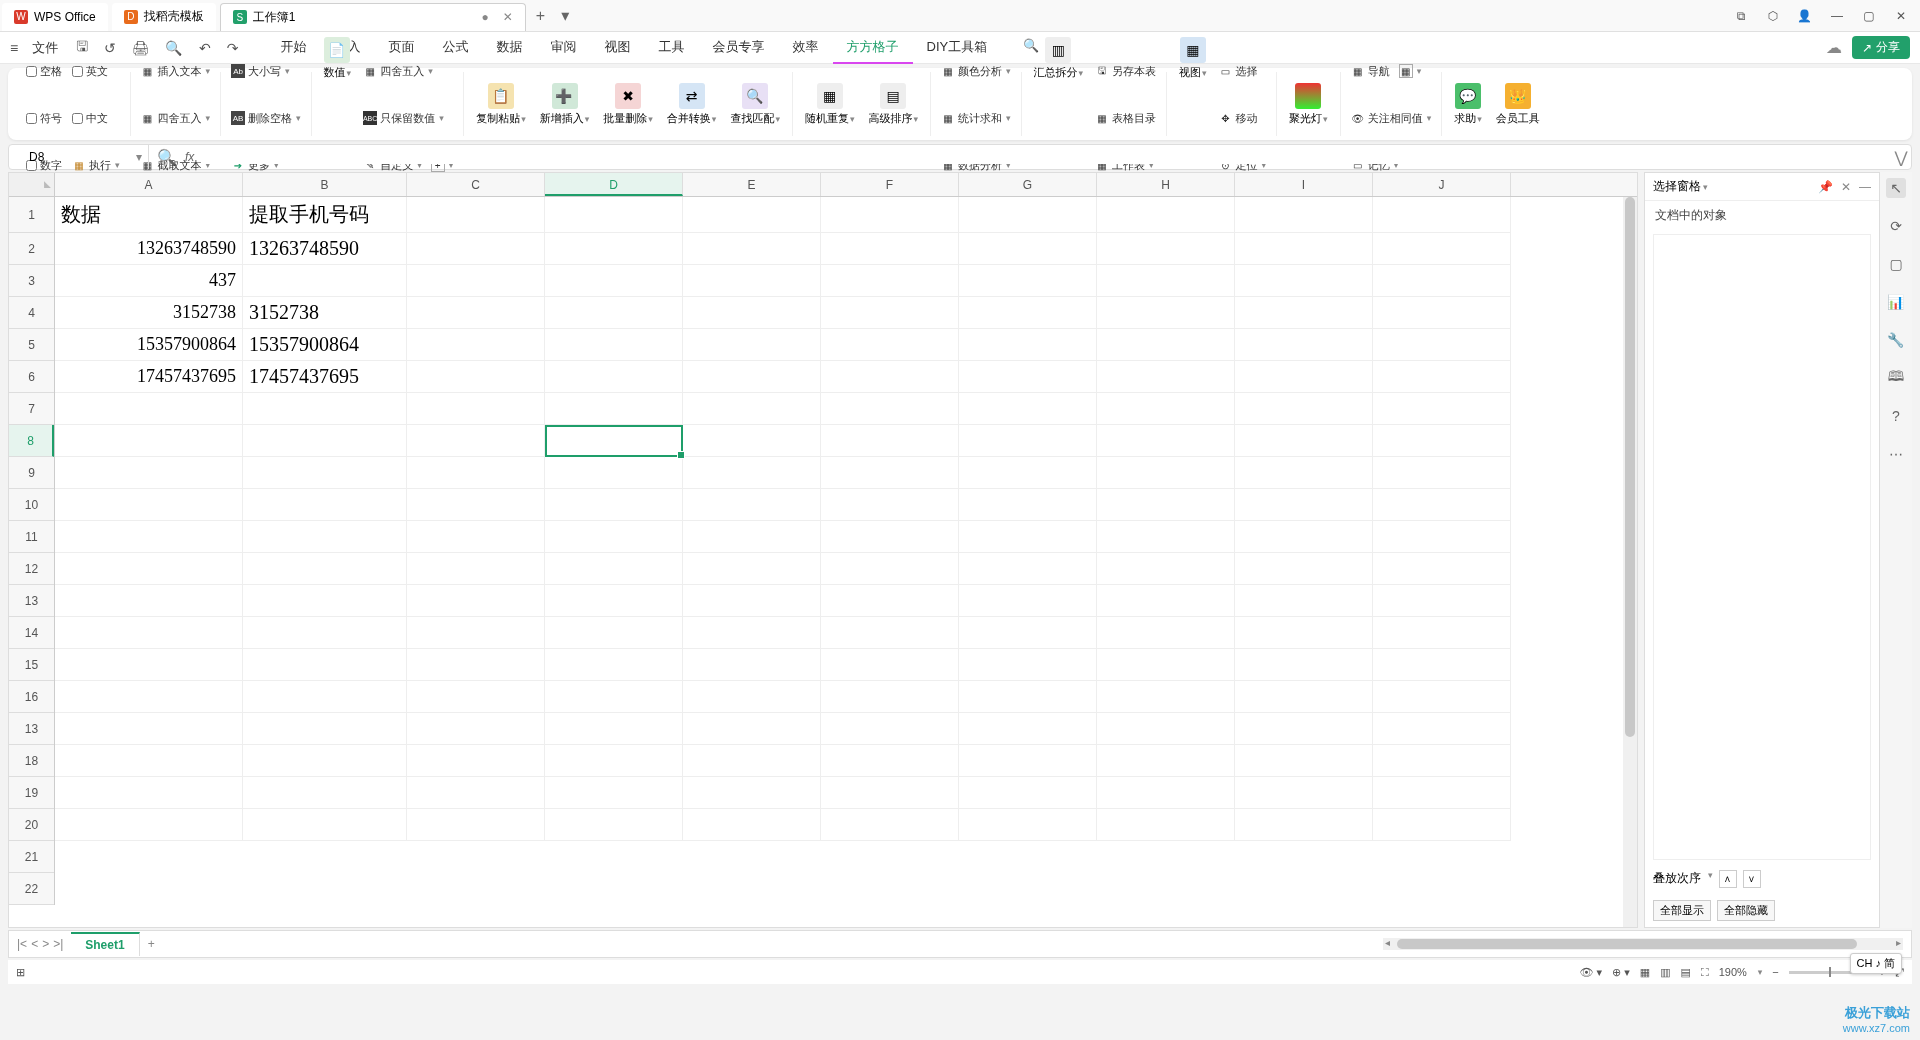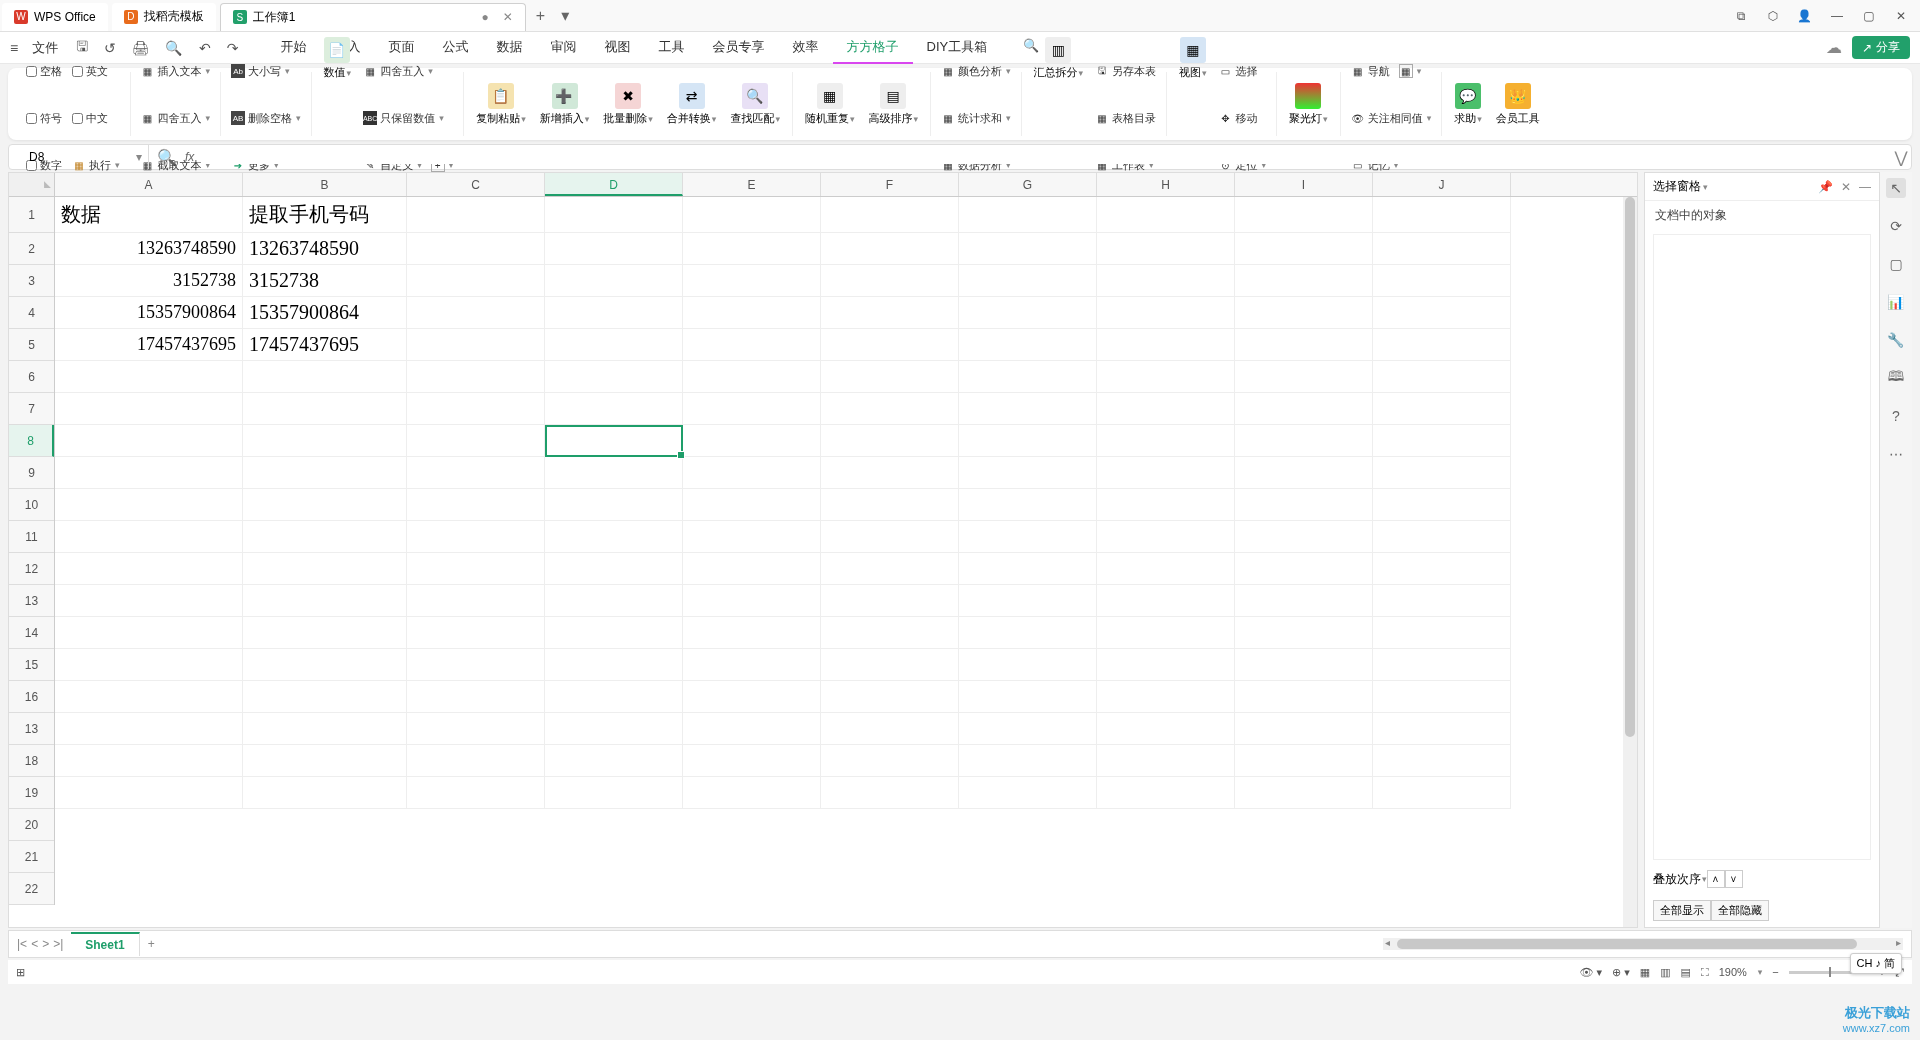--- a/index.html
+++ b/index.html
@@ -55,21 +55,21 @@
 
 
 .main-area { display: flex; height: 756px; margin: 0 8px; }
 .sheet-area { flex: 1; background: #fff; border: 1px solid #ddd; position: relative; overflow: hidden; }
 .side-panel { width: 236px; background: #fff; margin-left: 6px; border: 1px solid #ddd; display: flex; flex-direction: column; }
 .side-header { height: 28px; display: flex; align-items: center; padding: 0 8px; font-size: 12px; border-bottom: 1px solid #eee; }
 .side-header .dd { margin-left: 2px; }
 .side-header-right { margin-left: auto; display: flex; gap: 8px; color: #888; }
 .side-sub { padding: 6px 10px; font-size: 12px; color: #444; }
 .side-body { flex: 1; background: #fff; margin: 4px 8px; border: 1px solid #eee; }
-.side-footer { padding: 6px 8px; display: flex; align-items: center; font-size: 12px; }
+.side-footer { padding: 6px 8px; display: flex; font-size: 12px; gap: 6px; }
 .side-footer-btn { border: 1px solid #ccc; padding: 2px 6px; font-size: 11px; background: #f7f7f7; }
 .mini-btn { border: 1px solid #ccc; width: 18px; height: 18px; display: flex; align-items: center; justify-content: center; font-size: 10px; }
 
 
 .right-strip { width: 32px; background: #f5f5f5; display: flex; flex-direction: column; align-items: center; padding-top: 6px; gap: 18px; }
 .right-strip .ricon { width: 20px; height: 20px; color: #666; display: flex; align-items: center; justify-content: center; font-size: 14px; }
 .right-strip .ricon.active { background: #e0e0e0; border-radius: 3px; }
 
 
 .grid { position: relative; }
@@ -478,20 +478,32 @@
               <div class="cell" style="width: 138px;"></div>
               <div class="cell" style="width: 138px;"></div>
               <div class="cell" style="width: 138px;"></div>
               <div class="cell" style="width: 138px;"></div>
               <div class="cell" style="width: 138px;"></div>
               <div class="cell" style="width: 138px;"></div>
               <div class="cell" style="width: 138px;"></div>
               <div class="cell" style="width: 138px;"></div>
             </div>
             <div class="cell-row">
+              <div class="cell numr" style="width: 188px;">437</div>
+              <div class="cell" style="width: 164px;"></div>
+              <div class="cell" style="width: 138px;"></div>
+              <div class="cell" style="width: 138px;"></div>
+              <div class="cell" style="width: 138px;"></div>
+              <div class="cell" style="width: 138px;"></div>
+              <div class="cell" style="width: 138px;"></div>
+              <div class="cell" style="width: 138px;"></div>
+              <div class="cell" style="width: 138px;"></div>
+              <div class="cell" style="width: 138px;"></div>
+            </div>
+            <div class="cell-row">
               <div class="cell numr" style="width: 188px;">3152738</div>
               <div class="cell txtnum" style="width: 164px;">3152738</div>
               <div class="cell" style="width: 138px;"></div>
               <div class="cell" style="width: 138px;"></div>
               <div class="cell" style="width: 138px;"></div>
               <div class="cell" style="width: 138px;"></div>
               <div class="cell" style="width: 138px;"></div>
               <div class="cell" style="width: 138px;"></div>
               <div class="cell" style="width: 138px;"></div>
               <div class="cell" style="width: 138px;"></div>

